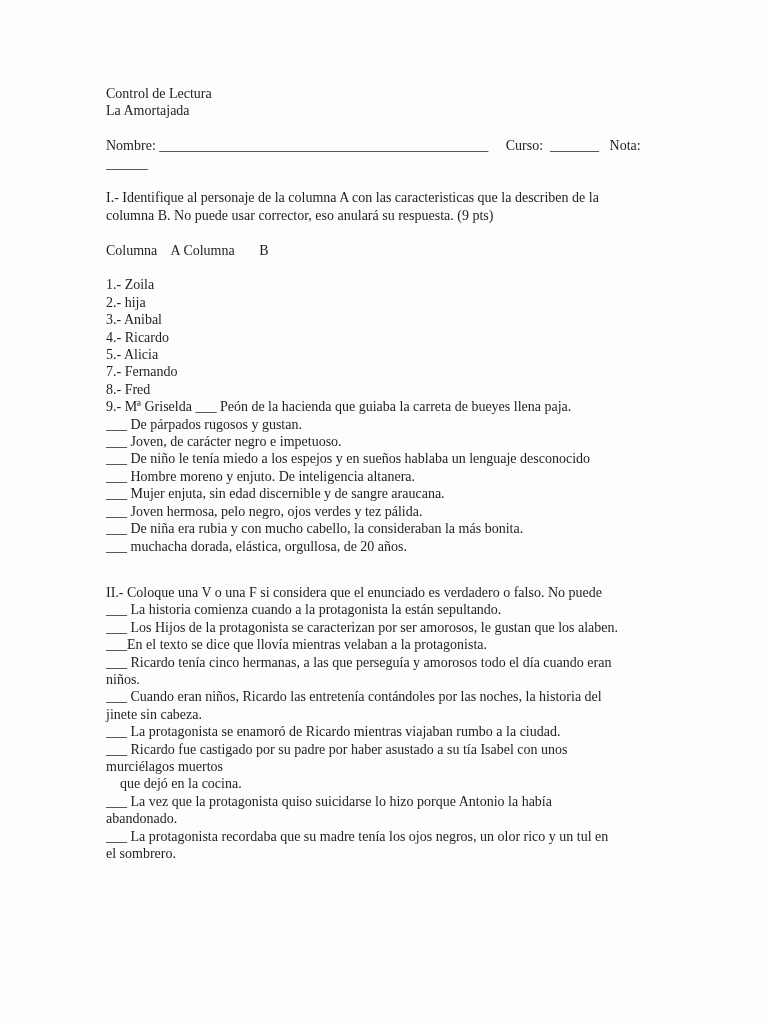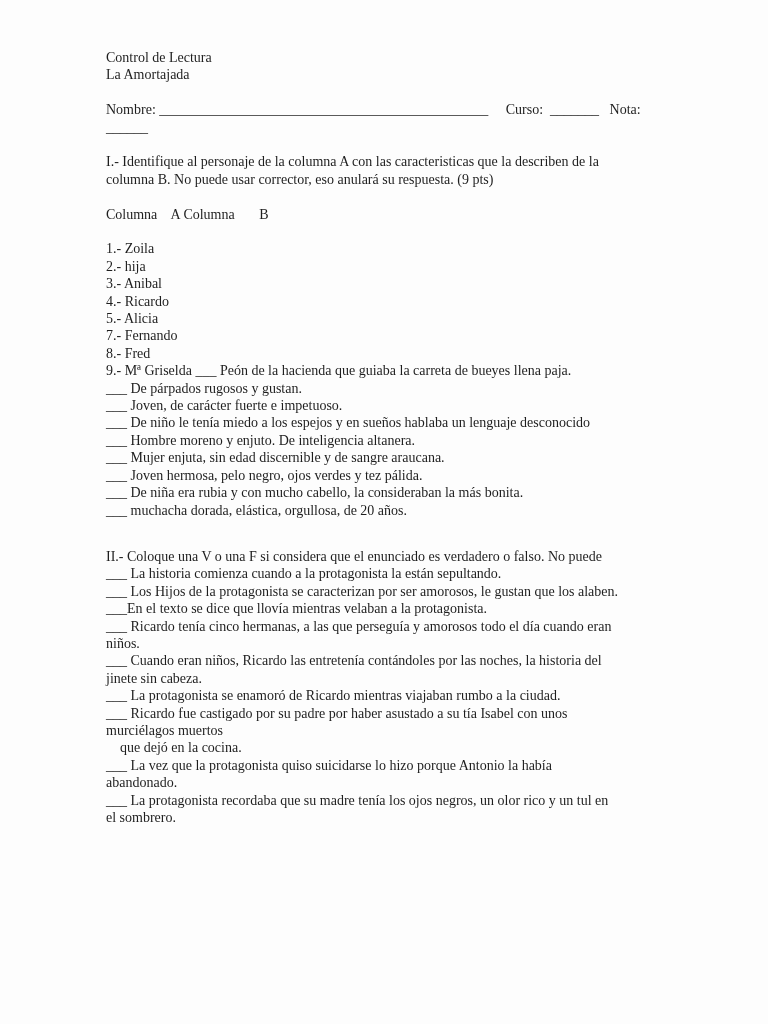--- a/index.html
+++ b/index.html
@@ -7,21 +7,21 @@
       width: 768px;
       height: 1024px;
       background: #ffffff;
       overflow: hidden;
     }
     .page {
       box-sizing: border-box;
       width: 768px;
       height: 1024px;
       background: #fdfdfd;
-      padding: 49px 36px 0 106px;
+      padding: 85px 36px 0 106px;
       font-family: "Liberation Serif", "DejaVu Serif", serif;
       font-size: 14px;
       line-height: 17.4px;
       color: #1e1e1e;
     }
     .line { white-space: pre; min-height: 17.4px; }
     .gap-lg { height: 29px; }
   </style>
 </head>
 <body>
@@ -46,21 +46,21 @@
   <div class="line">1.- Zoila</div>
   <div class="line">2.- hija</div>
   <div class="line">3.- Anibal</div>
   <div class="line">4.- Ricardo</div>
   <div class="line">5.- Alicia</div>
   <div class="line">7.- Fernando</div>
   <div class="line">8.- Fred</div>
   <div class="line">9.- Mª Griselda ___ Peón de la hacienda que guiaba la carreta de bueyes llena paja.</div>
 
   <div class="line">___ De párpados rugosos y gustan.</div>
-  <div class="line">___ Joven, de carácter fuerte e impetuoso.</div>
+  <div class="line">___ Joven, de carácter negro e impetuoso.</div>
   <div class="line">___ De niño le tenía miedo a los espejos y en sueños hablaba un lenguaje desconocido</div>
   <div class="line">___ Hombre moreno y enjuto. De inteligencia altanera.</div>
   <div class="line">___ Mujer enjuta, sin edad discernible y de sangre araucana.</div>
   <div class="line">___ Joven hermosa, pelo negro, ojos verdes y tez pálida.</div>
   <div class="line">___ De niña era rubia y con mucho cabello, la consideraban la más bonita.</div>
   <div class="line">___ muchacha dorada, elástica, orgullosa, de 20 años.</div>
 
   <div class="gap-lg"></div>
 
   <div class="line">II.- Coloque una V o una F si considera que el enunciado es verdadero o falso. No puede</div>

